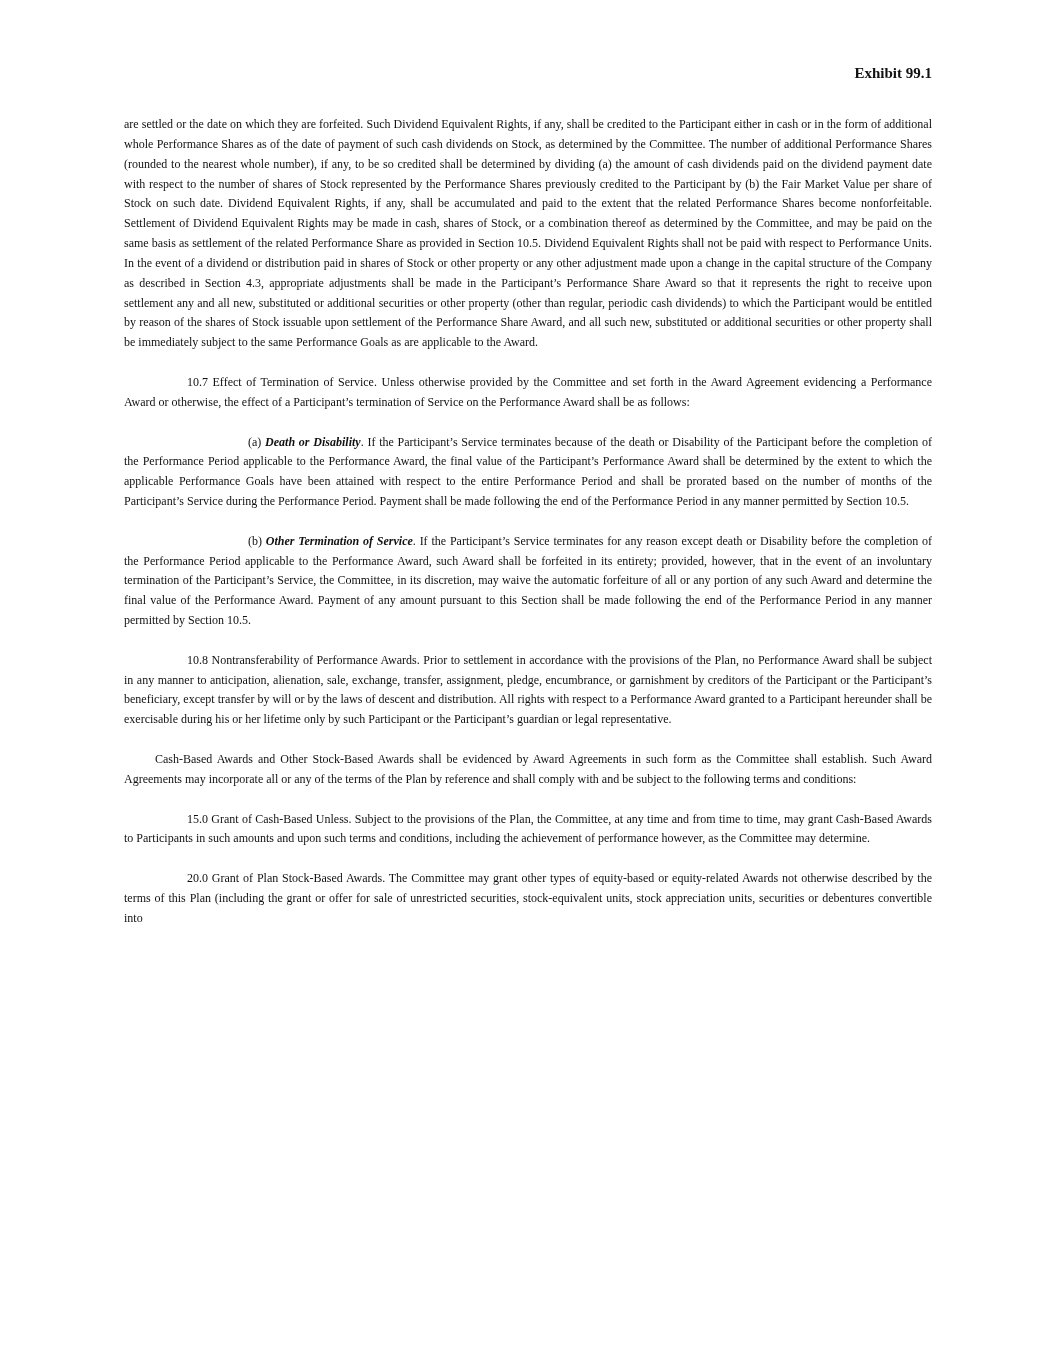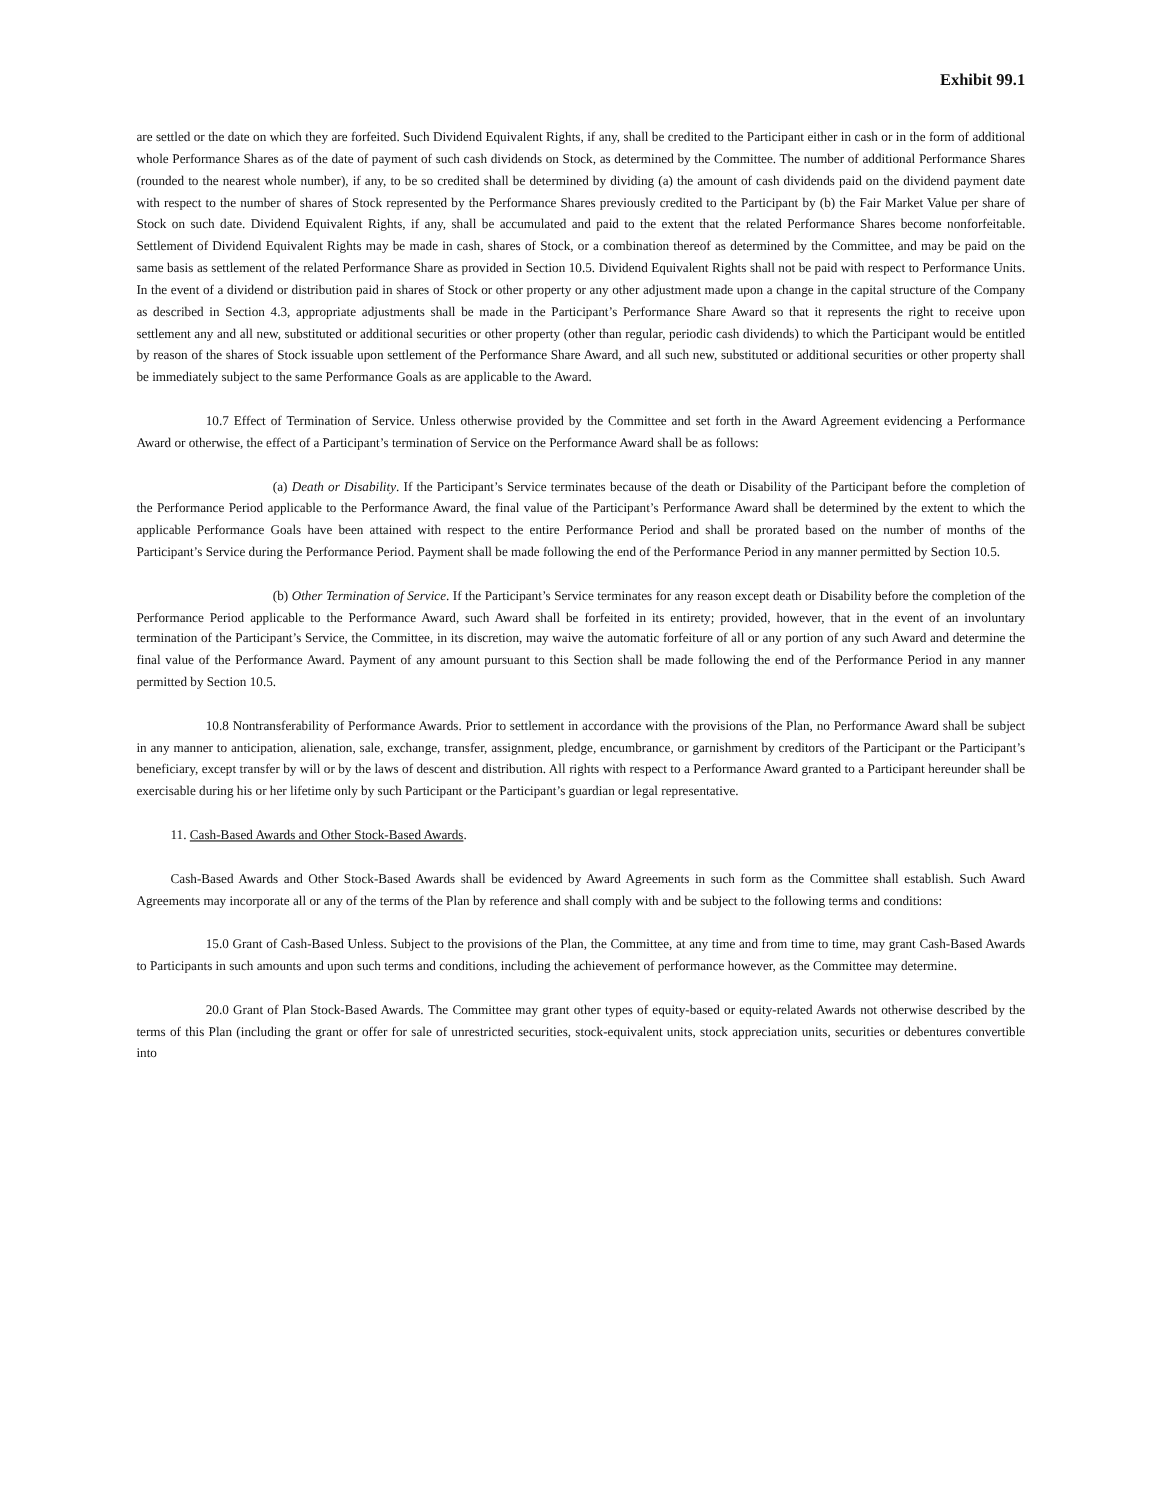--- a/index.html
+++ b/index.html
@@ -41,21 +41,21 @@
     }
     p {
       margin: 0 0 19.85px 0;
       text-align: justify;
     }
     .indent1 { text-indent: 63px; }
     .indent2 { text-indent: 124px; }
     .indent-heading { padding-left: 31px; }
     .indent-para { text-indent: 31px; }
     b { font-weight: normal; }
-    .bi { font-weight: normal; font-style: italic; }
+    .bi { font-weight: bold; font-style: italic; }
     .u { text-decoration: underline; }
   </style>
 </head>
 <body>
 
 <div class="page">
 
   <div class="exhibit">Exhibit 99.1</div>
 
   <div class="body-text">
@@ -63,21 +63,20 @@
     <p><span>are settled or the date on which they are forfeited. Such Dividend Equivalent Rights, if any, shall be credited to the Participant either in cash or in the form of additional whole Performance Shares as of the date of payment of such cash dividends on Stock, as determined by the Committee. The number of additional Performance Shares (rounded to the nearest whole number), if any, to be so credited shall be determined by dividing (a) the amount of cash dividends paid on the dividend payment date with respect to the number of shares of Stock represented by the Performance Shares previously credited to the Participant by (b) the Fair Market Value per share of Stock on such date. Dividend Equivalent Rights, if any, shall be accumulated and paid to the extent that the related Performance Shares become nonforfeitable. Settlement of Dividend Equivalent Rights may be made in cash, shares of Stock, or a combination thereof as determined by the Committee, and may be paid on the same basis as settlement of the related Performance Share as provided in Section 10.5. Dividend Equivalent Rights shall not be paid with respect to Performance Units. In the event of a dividend or distribution paid in shares of Stock or other property or any other adjustment made upon a change in the capital structure of the Company as described in Section 4.3, appropriate adjustments shall be made in the Participant’s Performance Share Award so that it represents the right to receive upon settlement any and all new, substituted or additional securities or other property (other than regular, periodic cash dividends) to which the Participant would be entitled by reason of the shares of Stock issuable upon settlement of the Performance Share Award, and all such new, substituted or additional securities or other property shall be immediately subject to the same Performance Goals as are applicable to the Award.</span></p>
 
     <p class="indent1"><span>10.7 </span><b>Effect of Termination of Service</b><span>. Unless otherwise provided by the Committee and set forth in the Award Agreement evidencing a Performance Award or otherwise, the effect of a Participant’s termination of Service on the Performance Award shall be as follows:</span></p>
 
     <p class="indent2"><span>(a) </span><span class="bi">Death or Disability</span><span>. If the Participant’s Service terminates because of the death or Disability of the Participant before the completion of the Performance Period applicable to the Performance Award, the final value of the Participant’s Performance Award shall be determined by the extent to which the applicable Performance Goals have been attained with respect to the entire Performance Period and shall be prorated based on the number of months of the Participant’s Service during the Performance Period. Payment shall be made following the end of the Performance Period in any manner permitted by Section 10.5.</span></p>
 
     <p class="indent2"><span>(b) </span><span class="bi">Other Termination of Service</span><span>. If the Participant’s Service terminates for any reason except death or Disability before the completion of the Performance Period applicable to the Performance Award, such Award shall be forfeited in its entirety; provided, however, that in the event of an involuntary termination of the Participant’s Service, the Committee, in its discretion, may waive the automatic forfeiture of all or any portion of any such Award and determine the final value of the Performance Award. Payment of any amount pursuant to this Section shall be made following the end of the Performance Period in any manner permitted by Section 10.5.</span></p>
 
     <p class="indent1"><span>10.8 </span><b>Nontransferability of Performance Awards</b><span>. Prior to settlement in accordance with the provisions of the Plan, no Performance Award shall be subject in any manner to anticipation, alienation, sale, exchange, transfer, assignment, pledge, encumbrance, or garnishment by creditors of the Participant or the Participant’s beneficiary, except transfer by will or by the laws of descent and distribution. All rights with respect to a Performance Award granted to a Participant hereunder shall be exercisable during his or her lifetime only by such Participant or the Participant’s guardian or legal representative.</span></p>
 
-    <p class="indent-heading"><b>11. </b><b class="u">Cash-Based Awards and Other Stock-Based Awards</b><span>.</span></p>
 
     <p class="indent-para"><span>Cash-Based Awards and Other Stock-Based Awards shall be evidenced by Award Agreements in such form as the Committee shall establish. Such Award Agreements may incorporate all or any of the terms of the Plan by reference and shall comply with and be subject to the following terms and conditions:</span></p>
 
     <p class="indent1"><span>15.0 </span><b>Grant of Cash-Based Unless</b><span>. Subject to the provisions of the Plan, the Committee, at any time and from time to time, may grant Cash-Based Awards to Participants in such amounts and upon such terms and conditions, including the achievement of performance however, as the Committee may determine.</span></p>
 
     <p class="indent1"><span>20.0 </span><b>Grant of Plan Stock-Based Awards</b><span>. The Committee may grant other types of equity-based or equity-related Awards not otherwise described by the terms of this Plan (including the grant or offer for sale of unrestricted securities, stock-equivalent units, stock appreciation units, securities or debentures convertible into</span></p>
 
   </div>
 </div>
 

